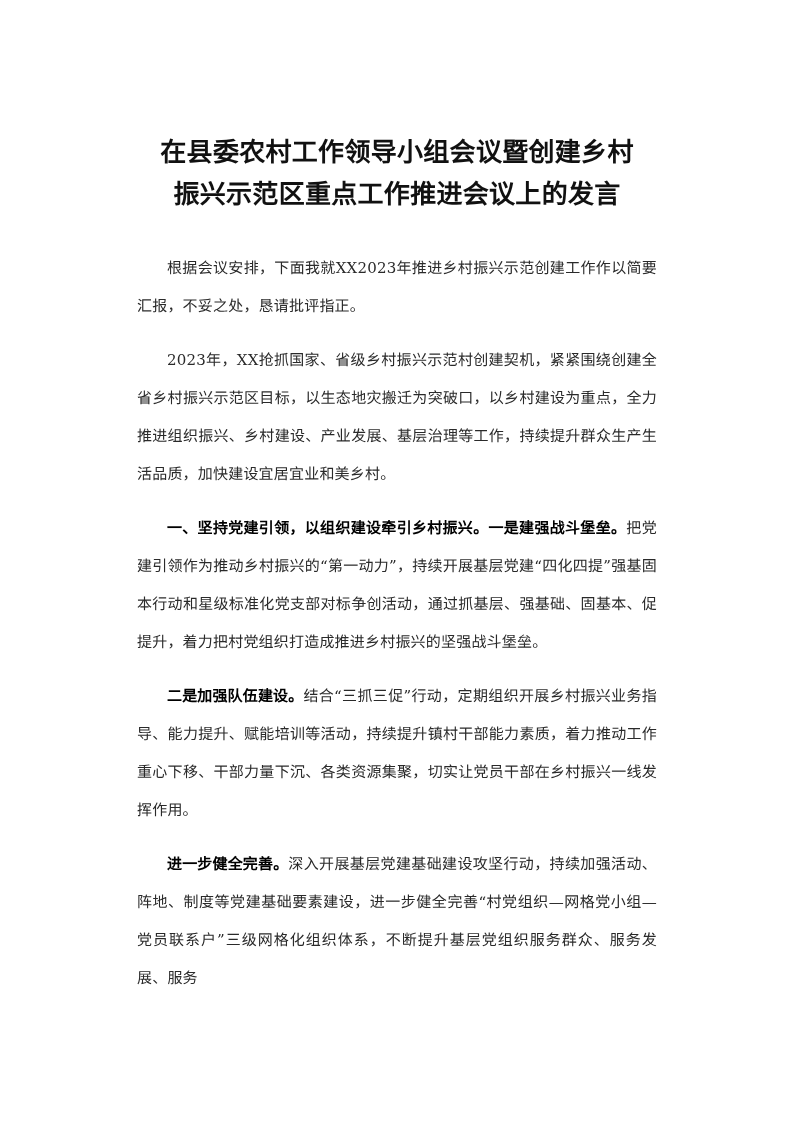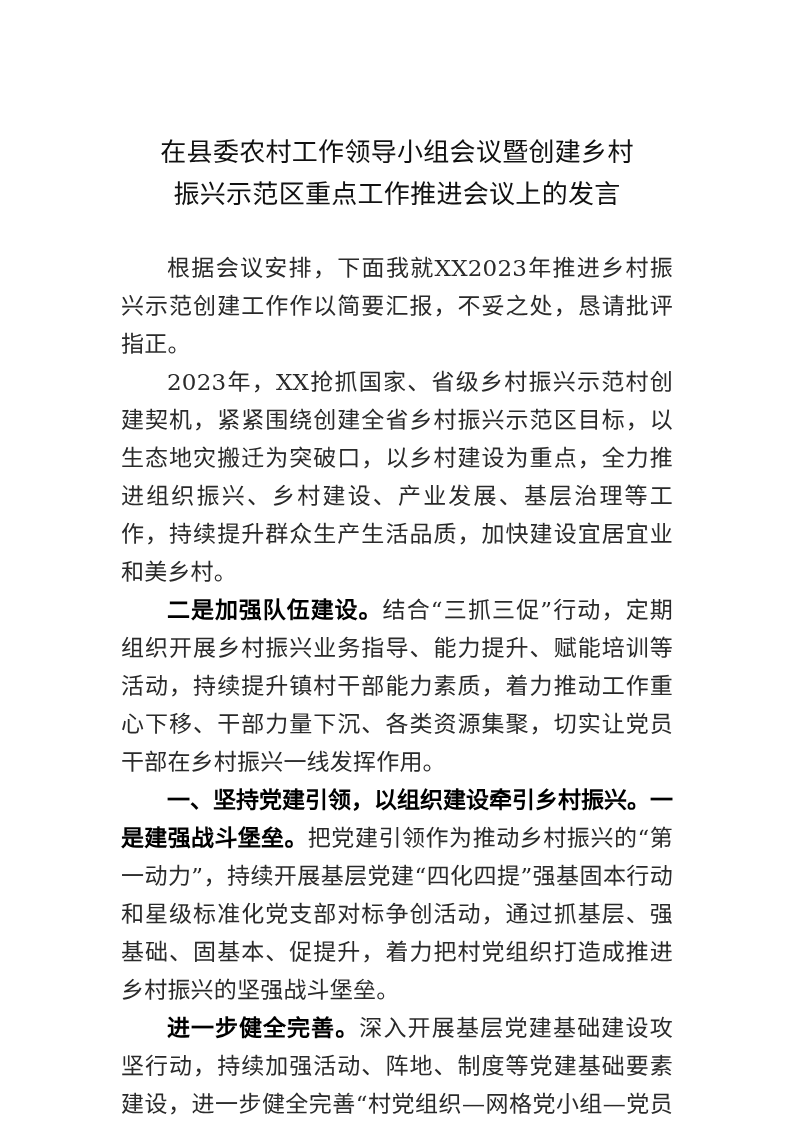--- a/index.html
+++ b/index.html
@@ -32,37 +32,37 @@
     top: 0;
     width: 552px;
   }
 
   
   .doc-title {
     margin: 0;
     padding-top: 131px;
     font-family: "DejaVu Serif", "Liberation Serif", serif;
     font-size: 26px;
-    font-weight: 400;
+    font-weight: 700;
     line-height: 42px;
     text-align: center;
     letter-spacing: 0.3px;
     color: #111111;
     white-space: pre-line;
   }
 
   
   .body-block {
     margin-top: 34px;
   }
 
   p.para {
-    margin: 0;
+    margin: 16px;
     font-family: "DejaVu Serif", "Liberation Serif", serif;
-    font-size: 23px;
+    font-size: 15px;
     line-height: 38px;
     text-align: justify;
     text-justify: inter-ideograph;
     text-indent: 2em;
     letter-spacing: 0.2px;
     color: #2a2a2a;
   }
 
   
   .lead {
@@ -86,21 +86,21 @@
 
     <h1 class="doc-title">在县委农村工作领导小组会议暨创建乡村
 振兴示范区重点工作推进会议上的发言</h1>
 
     <div class="body-block">
 
       <p class="para"><span class="rest">根据会议安排，下面我就XX2023年推进乡村振兴示范创建工作作以简要汇报，不妥之处，恳请批评指正。</span></p>
 
       <p class="para"><span class="rest">2023年，XX抢抓国家、省级乡村振兴示范村创建契机，紧紧围绕创建全省乡村振兴示范区目标，以生态地灾搬迁为突破口，以乡村建设为重点，全力推进组织振兴、乡村建设、产业发展、基层治理等工作，持续提升群众生产生活品质，加快建设宜居宜业和美乡村。</span></p>
 
+      <p class="para"><span class="lead">一、坚持党建引领，以组织建设牵引乡村振兴。一是建强战斗堡垒。</span><span class="rest">把党建引领作为推动乡村振兴的“第一动力”，持续开展基层党建“四化四提”强基固本行动和星级标准化党支部对标争创活动，通过抓基层、强基础、固基本、促提升，着力把村党组织打造成推进乡村振兴的坚强战斗堡垒。</span></p>
+
       <p class="para"><span class="lead">二是加强队伍建设。</span><span class="rest">结合“三抓三促”行动，定期组织开展乡村振兴业务指导、能力提升、赋能培训等活动，持续提升镇村干部能力素质，着力推动工作重心下移、干部力量下沉、各类资源集聚，切实让党员干部在乡村振兴一线发挥作用。</span></p>
-
-      <p class="para"><span class="lead">一、坚持党建引领，以组织建设牵引乡村振兴。一是建强战斗堡垒。</span><span class="rest">把党建引领作为推动乡村振兴的“第一动力”，持续开展基层党建“四化四提”强基固本行动和星级标准化党支部对标争创活动，通过抓基层、强基础、固基本、促提升，着力把村党组织打造成推进乡村振兴的坚强战斗堡垒。</span></p>
 
       <p class="para"><span class="lead">进一步健全完善。</span><span class="rest">深入开展基层党建基础建设攻坚行动，持续加强活动、阵地、制度等党建基础要素建设，进一步健全完善“村党组织—网格党小组—党员联系户”三级网格化组织体系，不断提升基层党组织服务群众、服务发展、服务</span></p>
 
     </div>
   </div>
 </div>
 
 </body></html>

